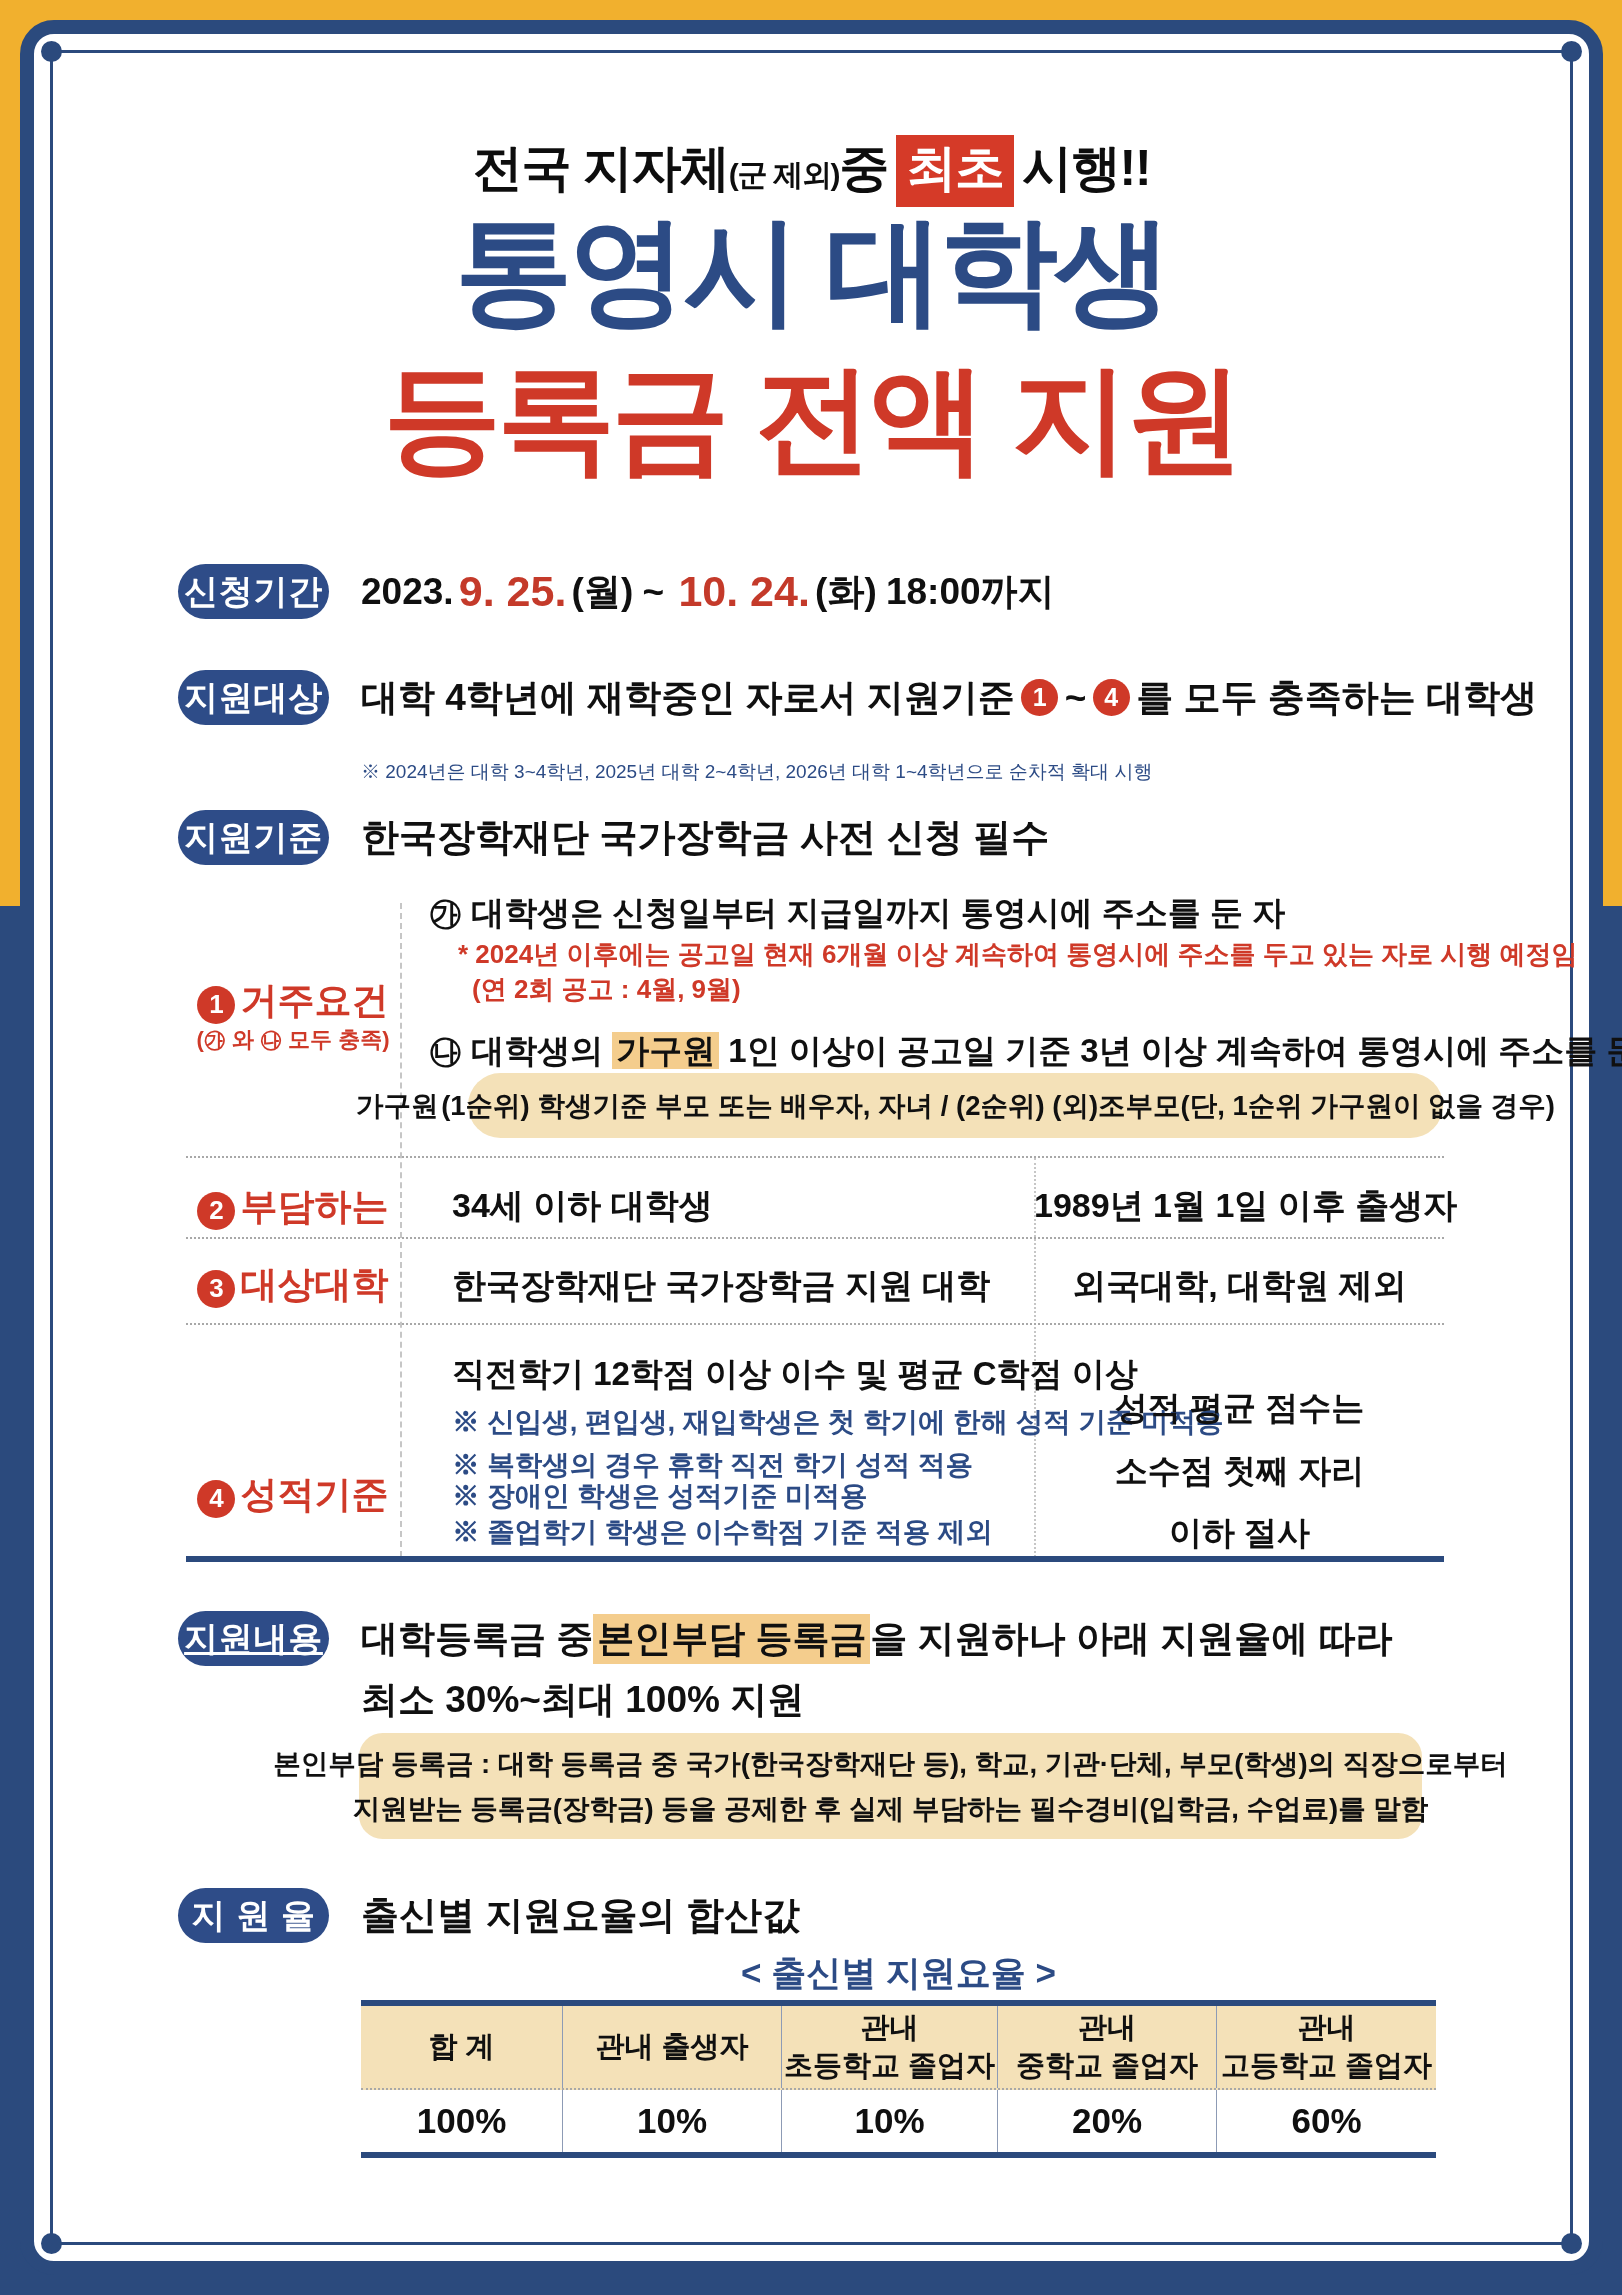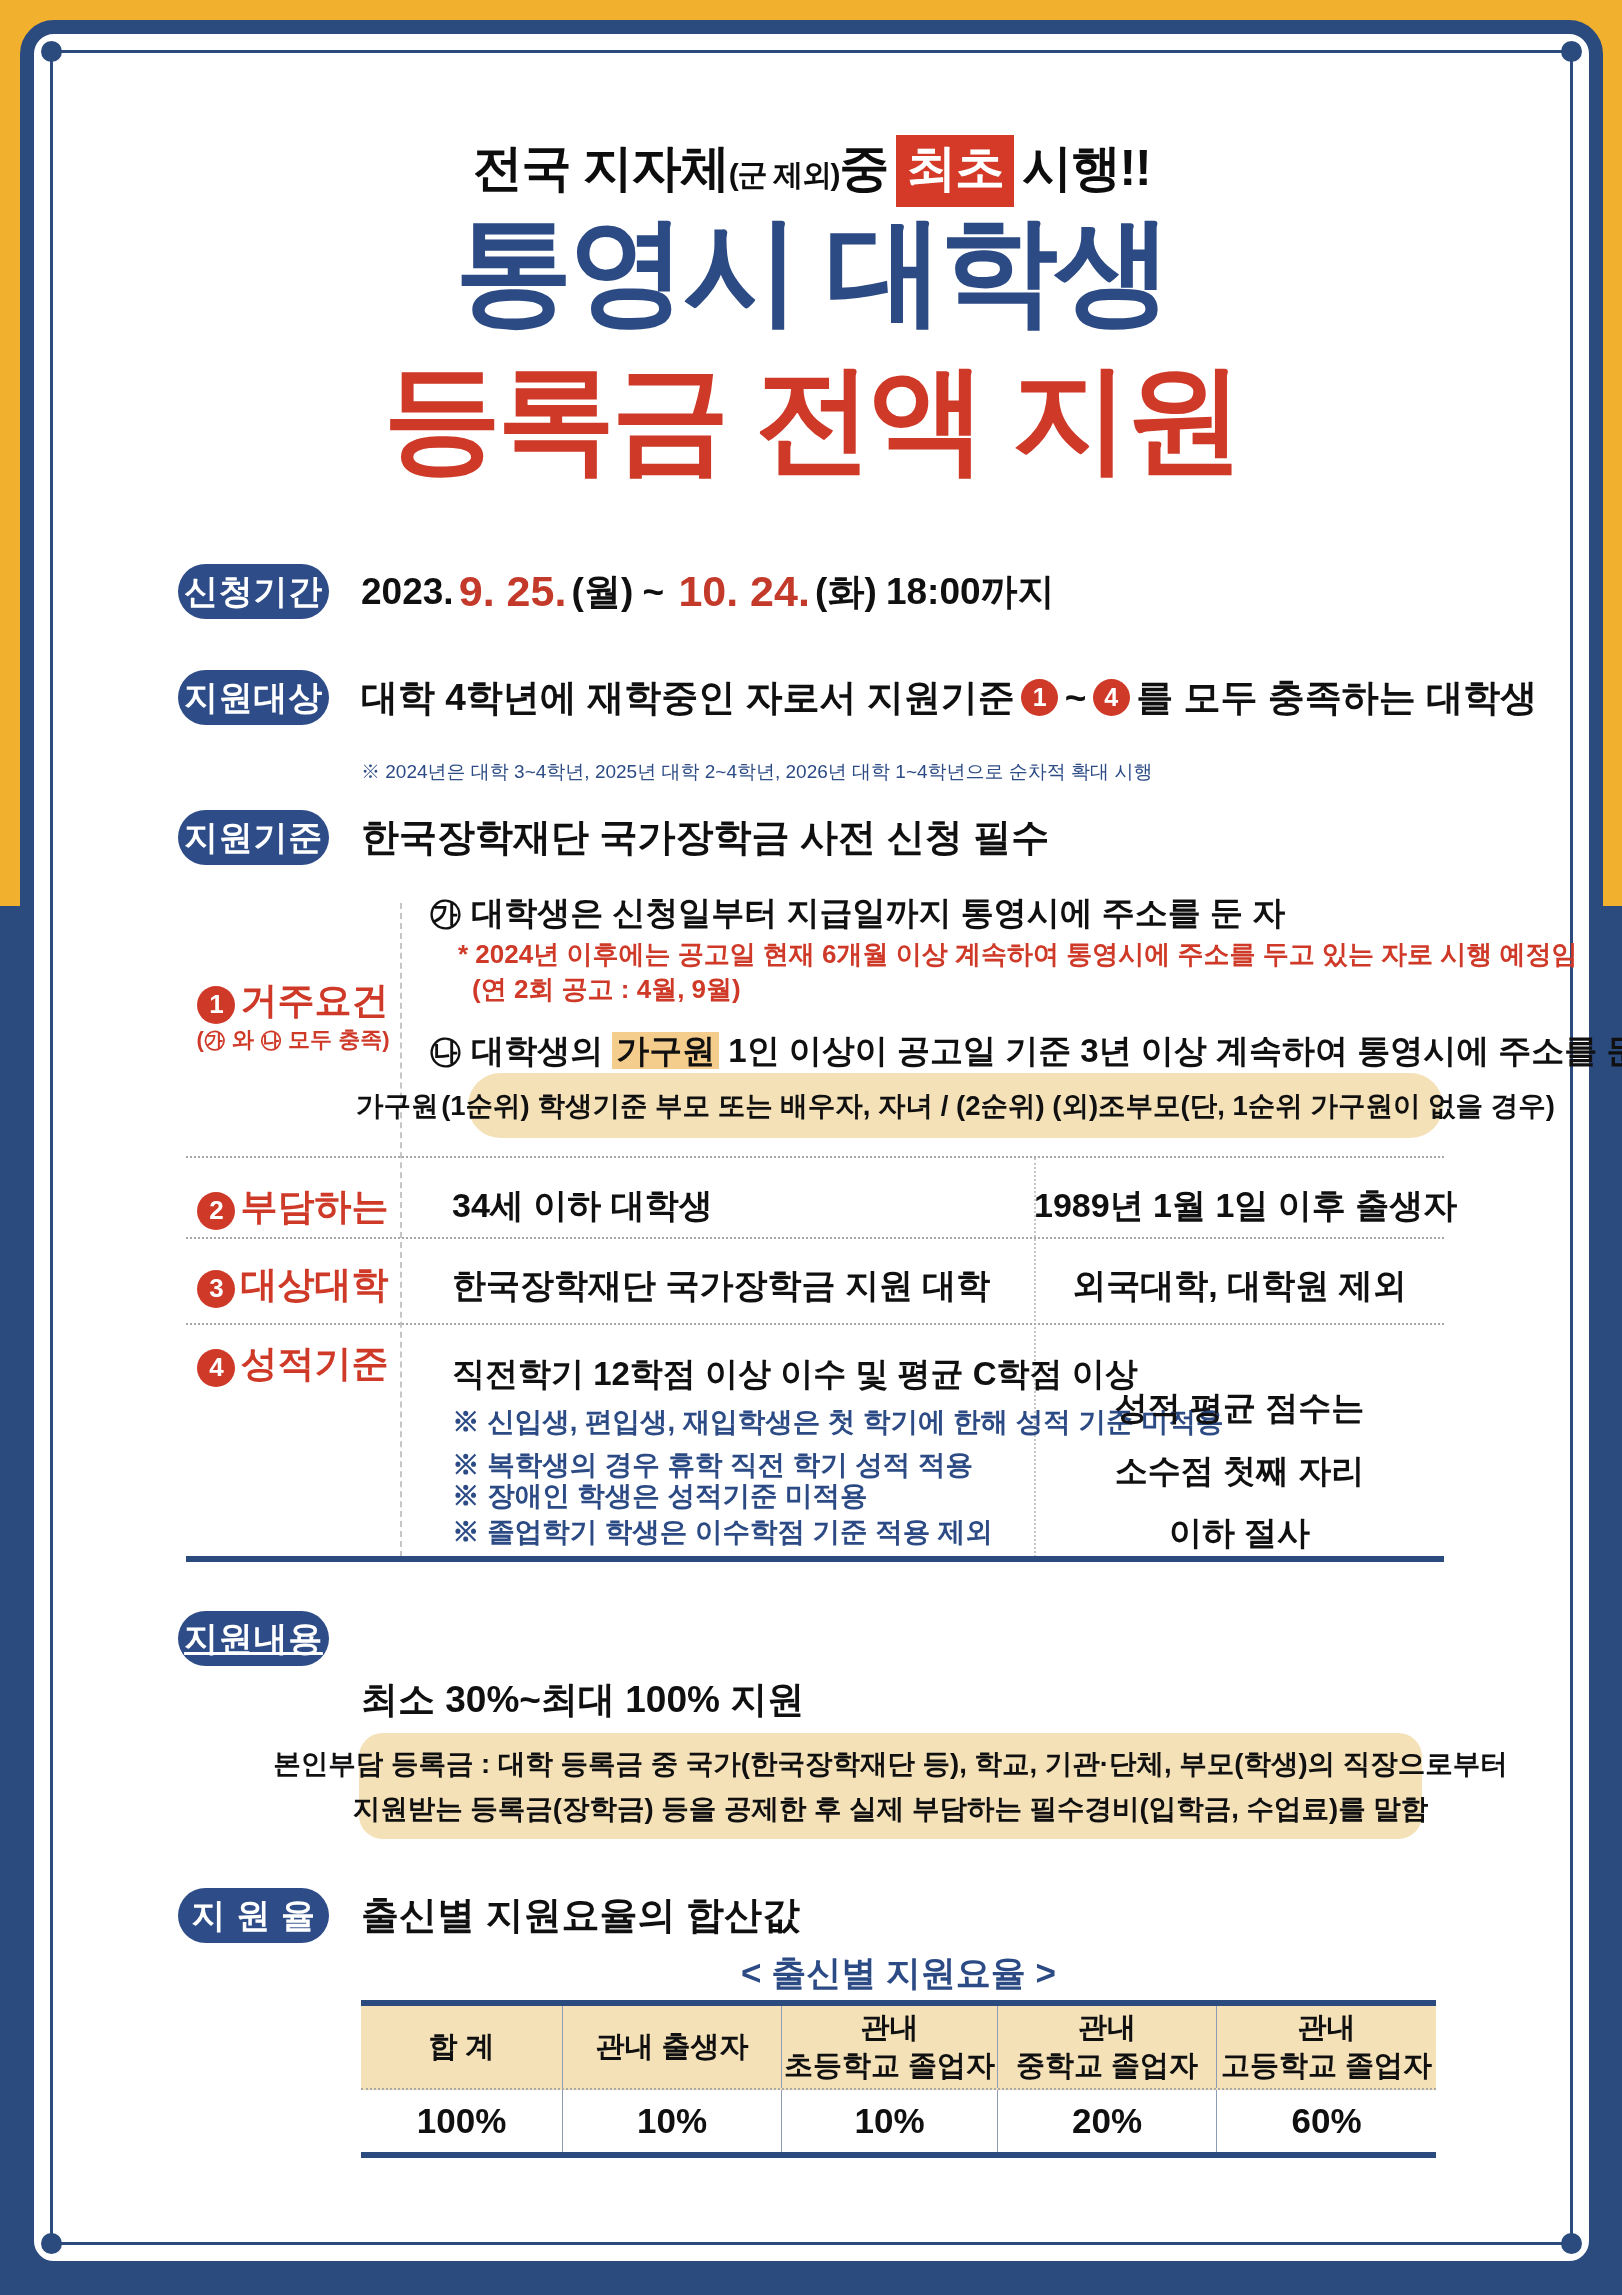--- a/index.html
+++ b/index.html
@@ -148,35 +148,40 @@
   </div>
   <div class="abs c-item" style="left:452px;top:1183px;font-size:34px;">34세 이하 대학생</div>
   <div class="abs rcol" style="top:1183px;">1989년 1월 1일 이후 출생자</div>
 
   <div class="abs tlabel" style="top:1260px;">
     <span class="circle-num">3</span><span>대상대학</span>
   </div>
   <div class="abs c-item" style="left:452px;top:1263px;font-size:34px;">한국장학재단 국가장학금 지원 대학</div>
   <div class="abs rcol" style="top:1263px;">외국대학, 대학원 제외</div>
 
-  <div class="abs tlabel" style="top:1339px;text-align:center;">
+  <div class="abs tlabel" style="top:1470px;text-align:center;">
     <span class="circle-num">4</span><span>성적기준</span>
   </div>
   <div class="abs c-item" style="left:452px;top:1352px;">직전학기 12학점 이상 이수 및 평균 C학점 이상</div>
   <div class="abs gnote" style="left:452px;top:1404px;">※ 신입생, 편입생, 재입학생은 첫 학기에 한해 성적 기준 미적용</div>
   <div class="abs gnote" style="left:452px;top:1441px;margin-top:6px;">※ 복학생의 경우 휴학 직전 학기 성적 적용</div>
   <div class="abs gnote" style="left:452px;top:1478px;">※ 장애인 학생은 성적기준 미적용</div>
   <div class="abs gnote" style="left:452px;top:1514px;">※ 졸업학기 학생은 이수학점 기준 적용 제외</div>
   <div class="abs grade-right">
     <div>성적 평균 점수는</div>
     <div>소수점 첫째 자리</div>
     <div>이하 절사</div>
   </div>
 
   <div class="badge" style="top:1611px;text-decoration:underline;">지원내용</div>
+  <div class="rowtext" style="top:1611px;">
+    <span>대학등록금 중 </span>
+      <span class="hl">본인부담 등록금</span>
+      <span>을 지원하나 아래 지원율에 따라</span>
+  </div>
   <div class="abs c-item" style="left:361px;top:1675px;font-size:37px;">최소 30%~최대 100% 지원</div>
   <div class="abs s-box">
     <div>
       <b>본인부담 등록금</b><span> : 대학 등록금 중 국가(한국장학재단 등), 학교, 기관·단체, 부모(학생)의 직장으로부터</span>
     </div>
     <div>지원받는 등록금(장학금) 등을 공제한 후 실제 부담하는 필수경비(입학금, 수업료)를 말함</div>
   </div>
 
   <div class="badge" style="top:1888px;">지 원 율</div>
   <div class="rowtext bold-title" style="top:1888px;">출신별 지원요율의 합산값</div>

